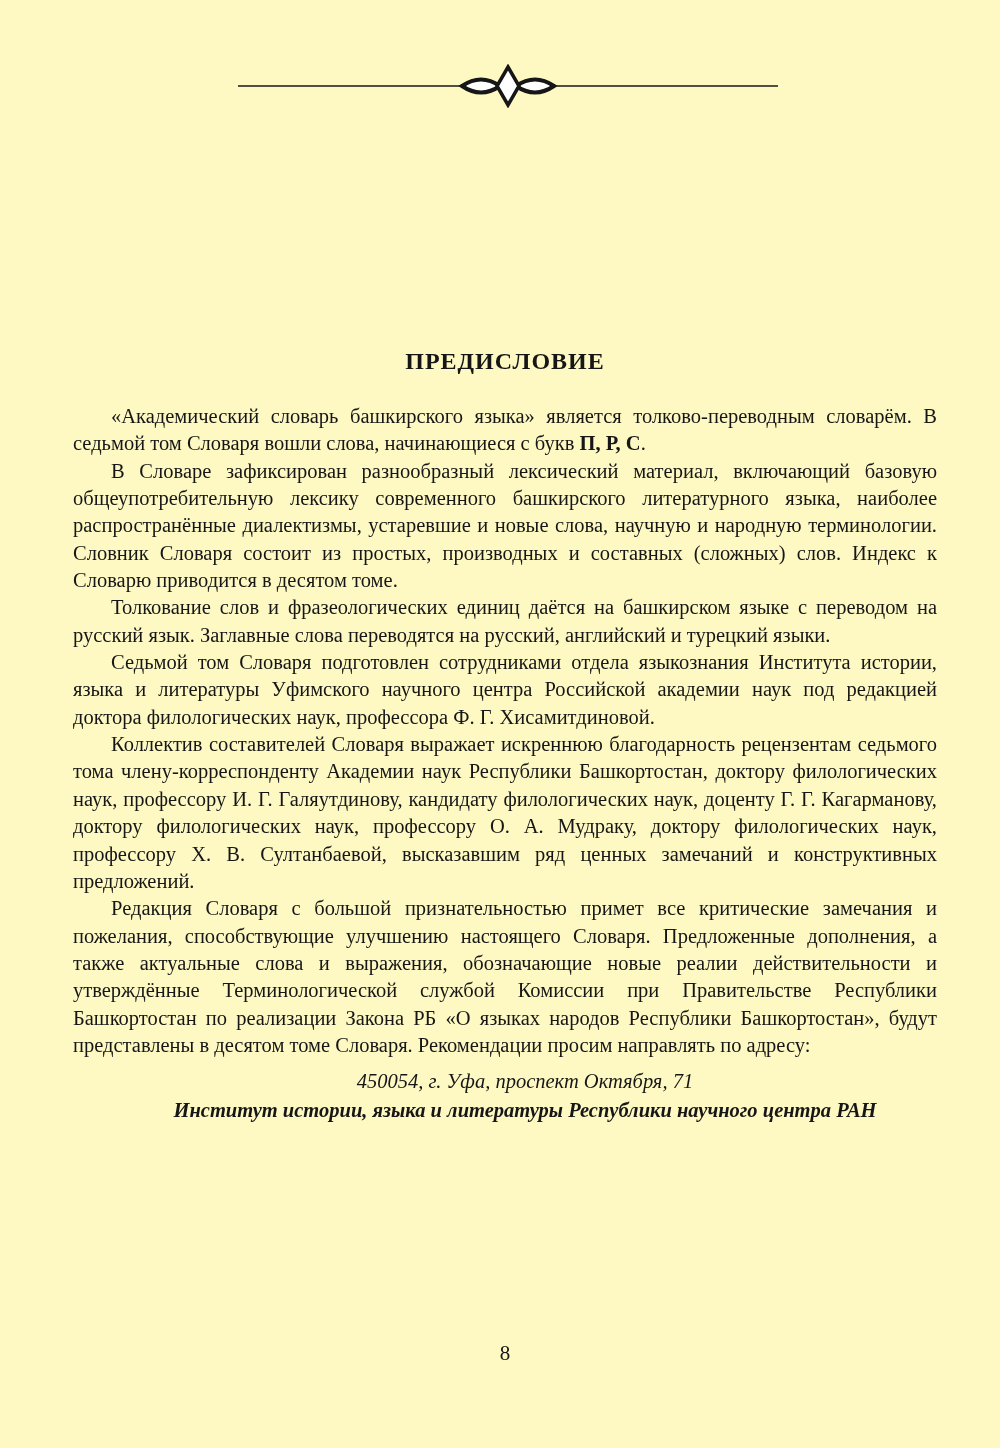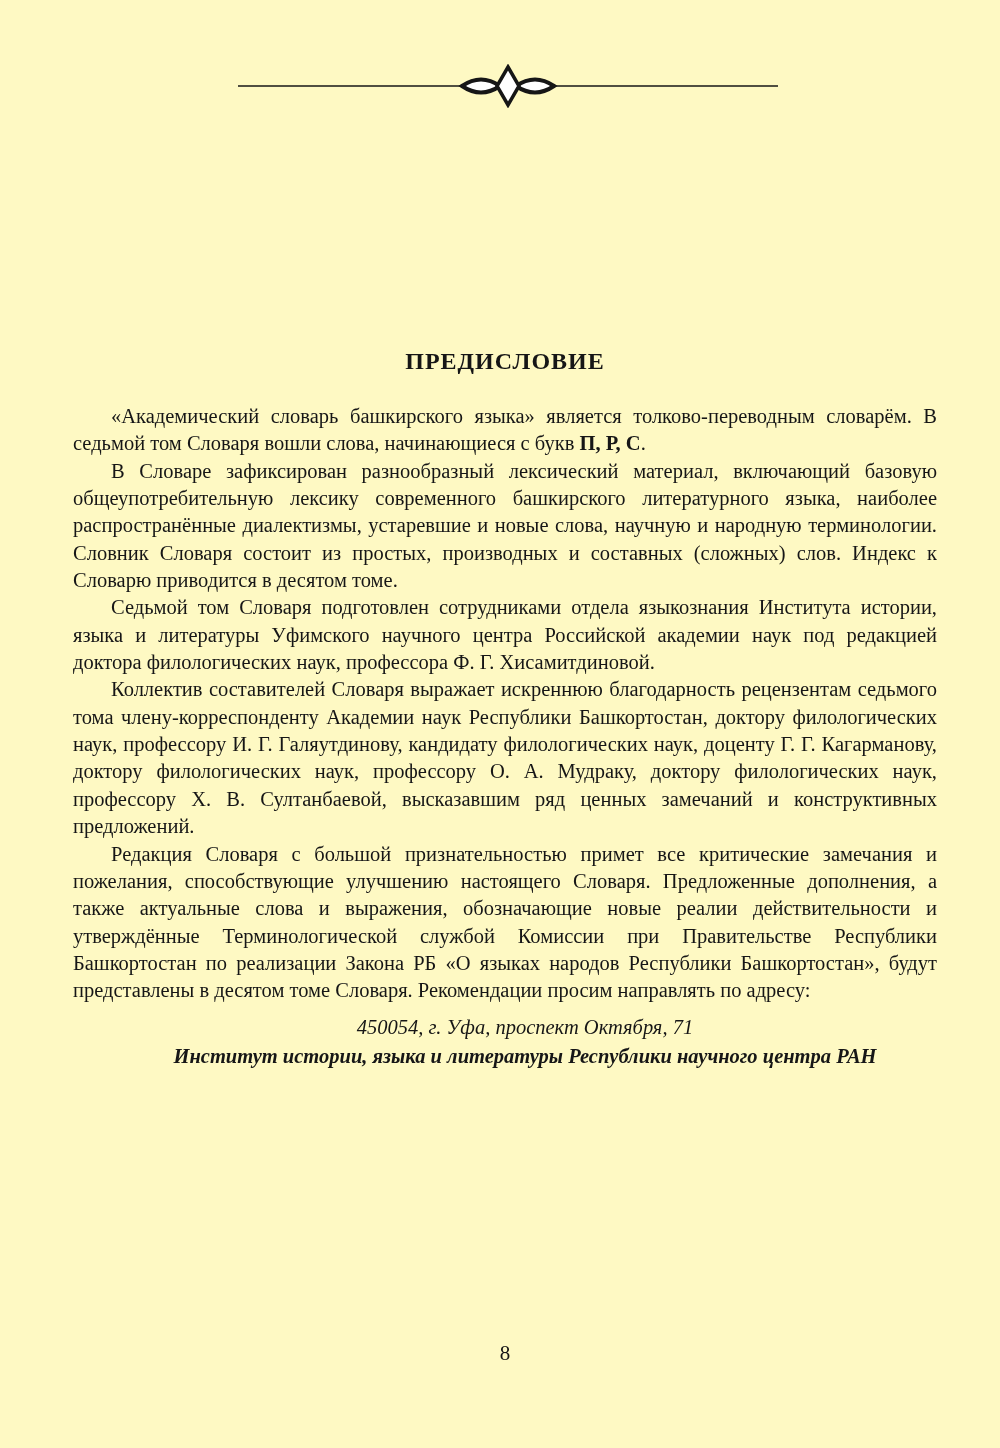--- a/index.html
+++ b/index.html
@@ -74,20 +74,21 @@
       <path d="M278,22 Q297,9 316,22 Q297,35 278,22 Z" fill="#ffffff" stroke="#161616" stroke-width="4"></path>
       <path d="M270,3 L281,22 L270,41 L259,22 Z" fill="#ffffff" stroke="#161616" stroke-width="3.5"></path>
     </svg>
   </div>
 
   <h1 class="title">ПРЕДИСЛОВИЕ</h1>
 
   <main class="body">
     <p><span>«Академический словарь башкирского языка» является толково-переводным словарём. В седьмой том Словаря вошли слова, начинающиеся с букв </span><b>П, Р, С</b><span>.</span></p>
     <p>В Словаре зафиксирован разнообразный лексический материал, включающий базовую общеупотребительную лексику современного башкирского литературного языка, наиболее распространённые диалектизмы, устаревшие и новые слова, научную и народную терминологии. Словник Словаря состоит из простых, производных и составных (сложных) слов. Индекс к Словарю приводится в десятом томе.</p>
+    <p>Толкование слов и фразеологических единиц даётся на башкирском языке с переводом на русский язык. Заглавные слова переводятся на русский, английский и турецкий языки.</p>
     <p>Седьмой том Словаря подготовлен сотрудниками отдела языкознания Института истории, языка и литературы Уфимского научного центра Российской академии наук под редакцией доктора филологических наук, профессора Ф. Г. Хисамитдиновой.</p>
     <p>Коллектив составителей Словаря выражает искреннюю благодарность рецензентам седьмого тома члену-корреспонденту Академии наук Республики Башкортостан, доктору филологических наук, профессору И. Г. Галяутдинову, кандидату филологических наук, доценту Г. Г. Кагарманову, доктору филологических наук, профессору О. А. Мудраку, доктору филологических наук, профессору Х. В. Султанбаевой, высказавшим ряд ценных замечаний и конструктивных предложений.</p>
     <p>Редакция Словаря с большой признательностью примет все критические замечания и пожелания, способствующие улучшению настоящего Словаря. Предложенные дополнения, а также актуальные слова и выражения, обозначающие новые реалии действительности и утверждённые Терминологической службой Комиссии при Правительстве Республики Башкортостан по реализации Закона РБ «О языках народов Республики Башкортостан», будут представлены в десятом томе Словаря. Рекомендации просим направлять по адресу:</p>
 
     <div class="address">
       <div class="addr-italic">450054, г. Уфа, проспект Октября, 71</div>
       <div class="addr-bold-italic">Институт истории, языка и литературы Республики научного центра РАН</div>
     </div>
   </main>
 

